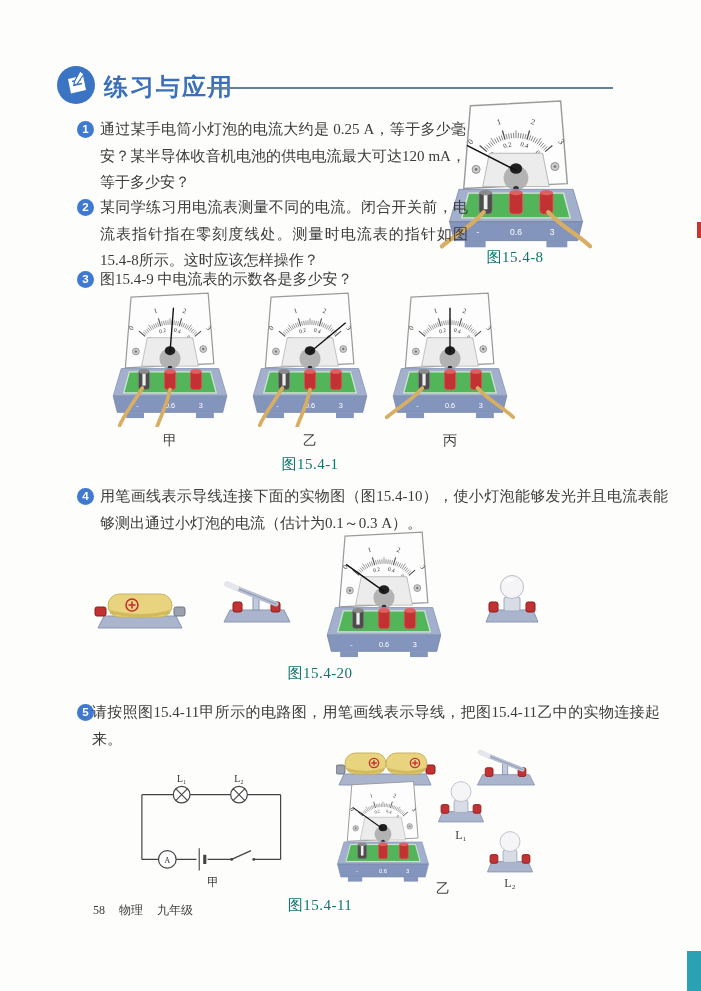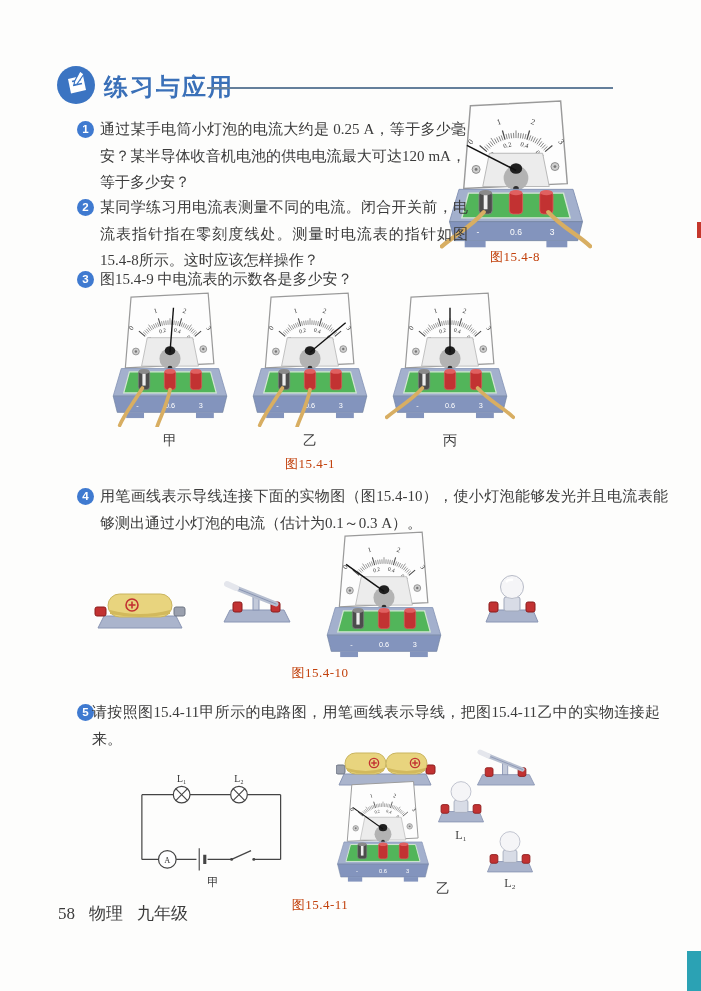--- a/index.html
+++ b/index.html
@@ -3,26 +3,26 @@
 <meta charset="utf-8">
 <style>
   html,body{margin:0;padding:0;}
   body{width:701px;height:991px;position:relative;background:#fdfdfc;
        font-family:"Liberation Serif",serif;color:#3a3a3a;overflow:hidden;}
   .abs{position:absolute;}
   .qtext{font-size:15px;line-height:1.78;text-align:justify;color:#3b3b3b;}
   .badge{width:17px;height:17px;border-radius:50%;background:#3f7ad0;color:#fff;
          font-size:11.5px;line-height:17px;text-align:center;
          font-family:"Liberation Sans",sans-serif;font-weight:bold;}
-  .caption{font-size:13px;color:#c2410c;text-align:center;letter-spacing:0.5px;}
+  .caption{font-size:15px;color:#0f766e;text-align:center;letter-spacing:0.5px;}
   .sublabel{font-size:14px;color:#3f3f3f;text-align:center;}
   .title{font-size:24px;font-weight:bold;color:#3a70b8;letter-spacing:2px;
          font-family:"Liberation Sans","DejaVu Sans",sans-serif;}
   .rule{height:2px;background:#647f9b;}
-  .footer{font-size:17px;color:#3c3c3c;}
+  .footer{font-size:12px;color:#3c3c3c;margin-left:35px;}
   .footer span{margin-right:14px;}
   svg{display:block;}
 </style>
 </head>
 <body>
 
 <div class="abs" style="left:57px;top:66px;width:38px;height:38px;">
   <svg viewBox="0 0 38 38" width="38" height="38">
     <circle cx="19" cy="19" r="19" fill="#3b74c2"></circle>
     <path d="M11,13 L26,9.5 L29,24 L14,27.5 Z" fill="#ffffff"></path>
@@ -453,21 +453,21 @@
 <div class="abs" style="left:482px;top:574px;width:60px;height:50px;">
   <svg viewBox="0 0 60 50" width="60" height="50">
     <path d="M9,36 L51,36 L56,48 L4,48 Z" fill="#aab4cc" stroke="#8a96b4"></path>
     <rect x="7" y="28" width="9" height="10" rx="2" fill="#c23232" stroke="#8c1d1d"></rect>
     <rect x="44" y="28" width="9" height="10" rx="2" fill="#c23232" stroke="#8c1d1d"></rect>
     <rect x="22" y="23" width="16" height="14" rx="2" fill="#d8dce6" stroke="#a0a8ba"></rect>
     <circle cx="30" cy="13" r="11.5" fill="#f5f5f7" stroke="#b8bcc8"></circle>
     <path d="M24,8 Q27,5 31,6" fill="none" stroke="#ffffff" stroke-width="2.5"></path>
   </svg>
 </div>
-<div class="abs caption" style="left:255px;top:664px;width:130px;">图15.4-10</div>
+<div class="abs caption" style="left:255px;top:664px;width:130px;">图15.4-20</div>
 
 <div class="abs badge" style="left:77px;top:704px;">5</div>
 <div class="abs qtext" style="left:92px;top:699px;width:568px;">请按照图15.4-11甲所示的电路图，用笔画线表示导线，把图15.4-11乙中的实物连接起来。</div>
 
 <div class="abs" style="left:128px;top:762px;width:185px;height:130px;">
   <svg viewBox="0 0 200 140" width="185" height="130">
     <g stroke="#444" stroke-width="1.3" fill="none">
       <path d="M15,35 H49 M67,35 H111 M129,35 H165"></path>
       <path d="M15,35 V105 M165,35 V105"></path>
       <path d="M15,105 H32.5 M52,105 H74 M86,105 H112 M136,105 H165"></path>

